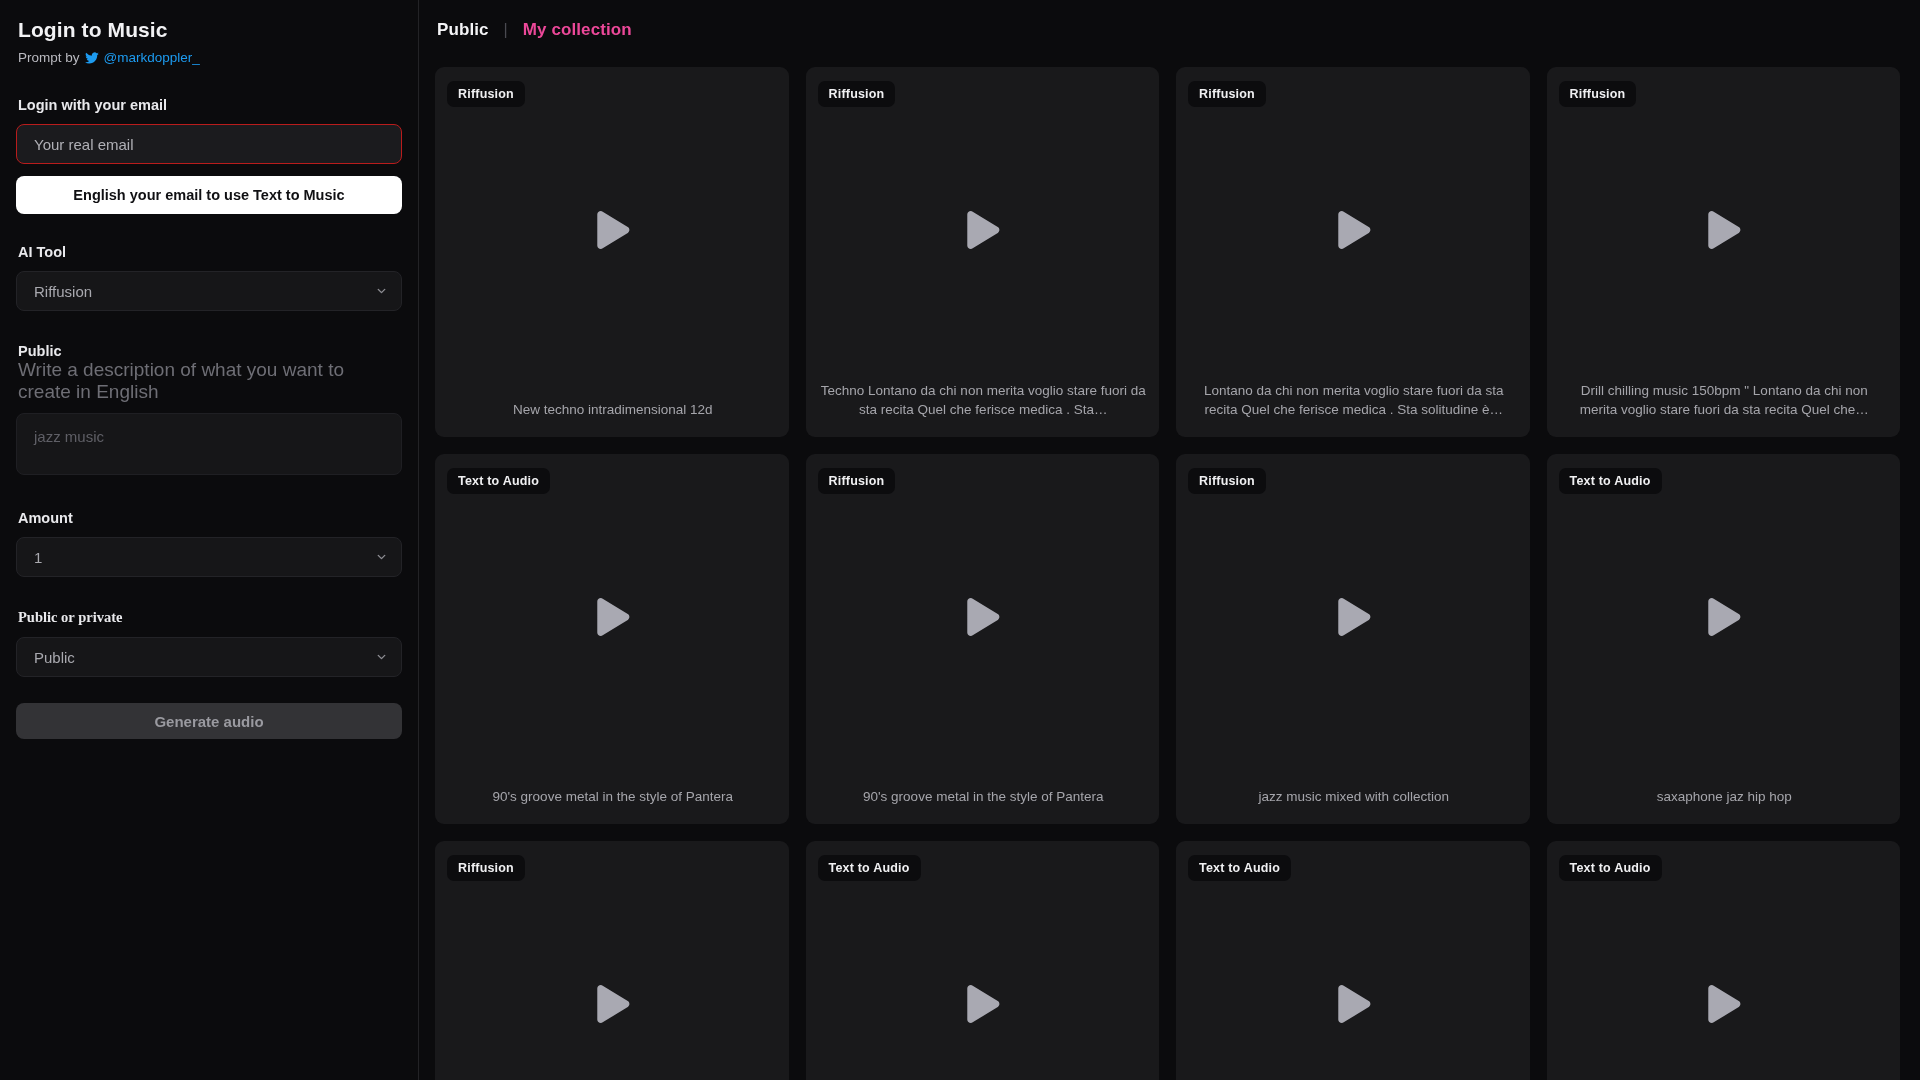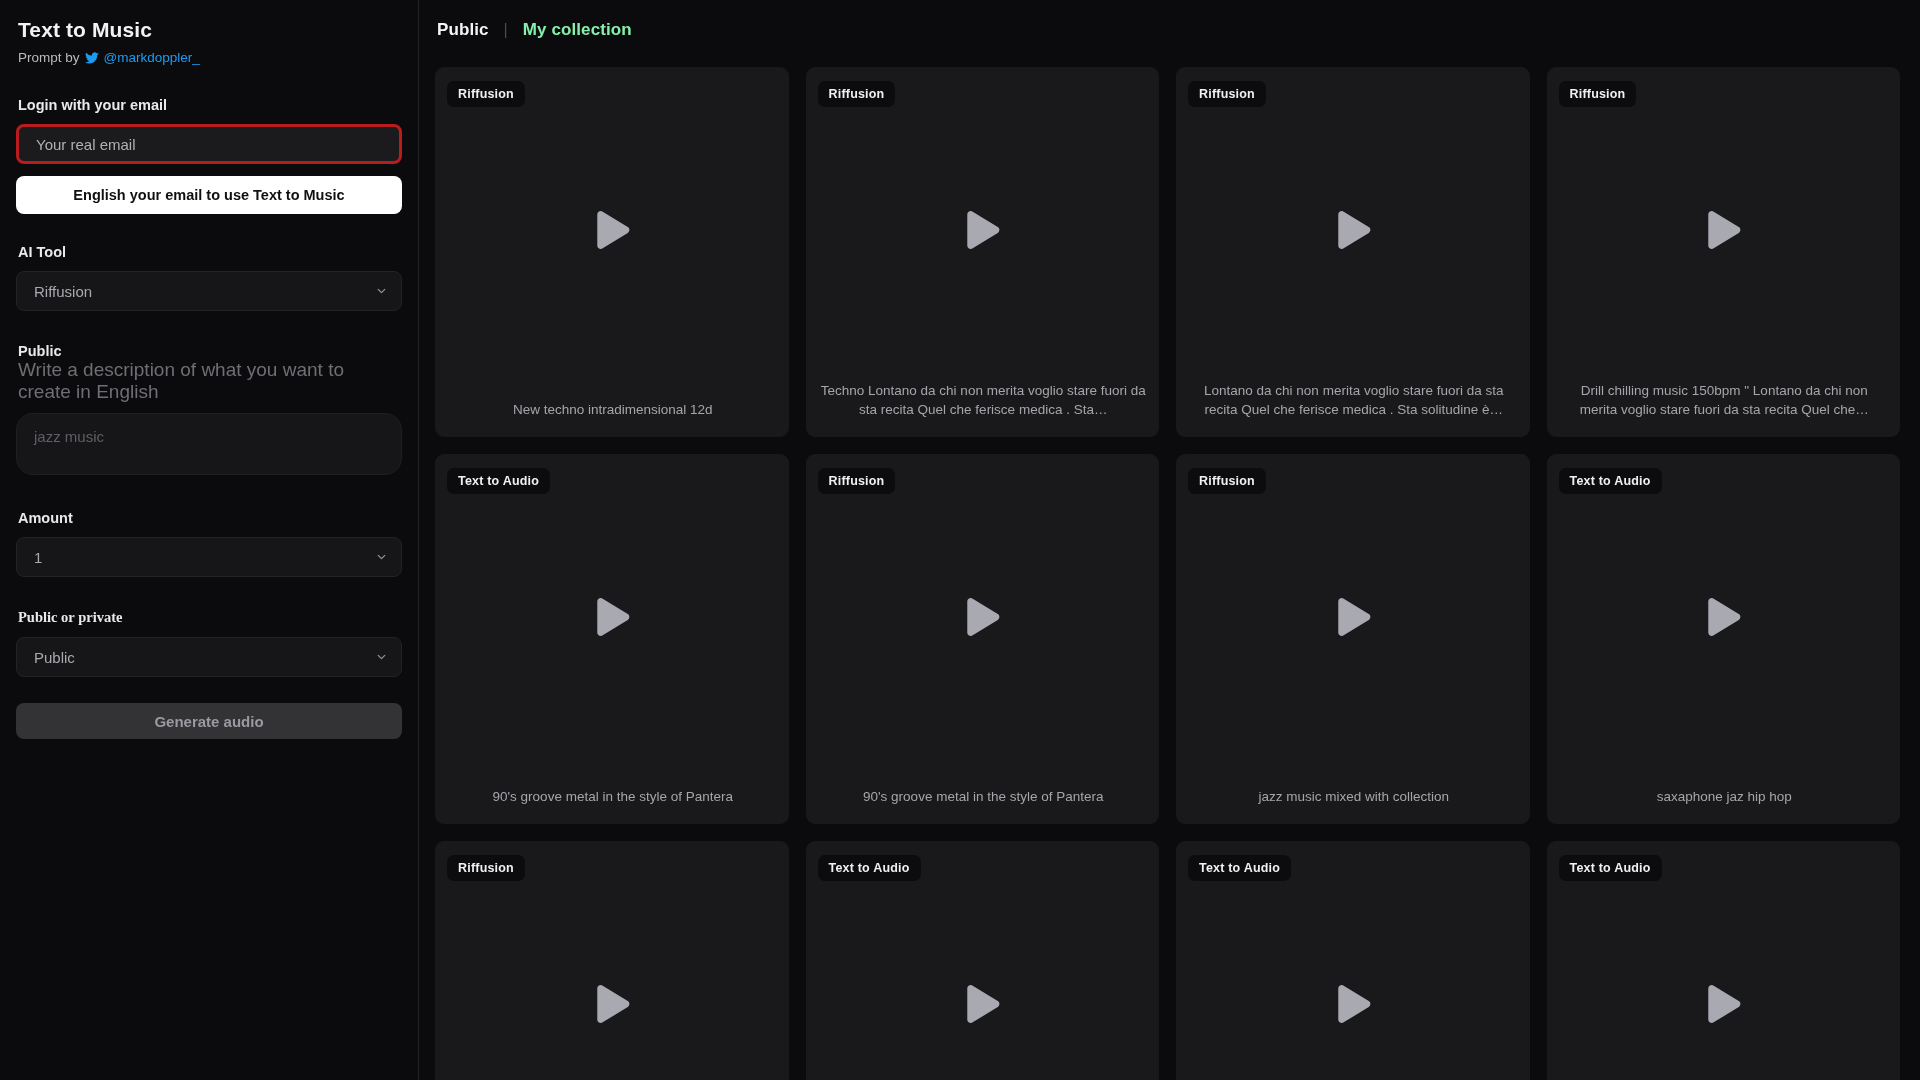--- a/index.html
+++ b/index.html
@@ -56,21 +56,21 @@
     color: #e9e9ec;
     padding: 0 2px;
   }
   .label-login { margin-top: 32px; }
 
   .field {
     width: 100%;
     height: 40px;
     margin-top: 11px;
     background: #1b1b1e;
-    border: 3px solid #b91c1c;
+    border: 1px solid #b91c1c;
     border-radius: 8px;
     color: #b0b0b6;
     font-family: "Liberation Sans", sans-serif;
     font-size: 15px;
     padding: 0 17px;
     outline: none;
     display: flex;
     align-items: center;
   }
   .field::placeholder { color: #b0b0b6; }
@@ -124,21 +124,21 @@
     font-size: 19px;
     color: #6e6e75;
   }
 
   .prompt-area {
     width: 100%;
     height: 62px;
     margin-top: 10px;
     background: #161618;
     border: 1px solid #1f1f23;
-    border-radius: 17px;
+    border-radius: 8px;
     color: #5f5f66;
     font-family: "Liberation Sans", sans-serif;
     font-size: 15px;
     padding: 13px 17px;
     resize: none;
     outline: none;
     line-height: 1.3;
   }
   .prompt-area::placeholder { color: #5f5f66; }
 
@@ -172,21 +172,21 @@
     padding: 0 0 0 2px;
     height: 28px;
   }
   .tab {
     font-size: 17px;
     font-weight: bold;
     cursor: pointer;
     letter-spacing: 0.1px;
   }
   .tab.active { color: #f4f4f6; }
-  .tab.inactive { color: #86efac; text-align: right; }
+  .tab.inactive { color: #ec4899; text-align: right; }
   .tab-sep { color: #4a4a50; font-size: 16px; }
 
   .grid {
     margin-top: 23px;
     display: grid;
     grid-template-columns: repeat(4, 1fr);
     gap: 17px;
   }
 
   .card {
@@ -230,21 +230,21 @@
     font-size: 13.5px;
     line-height: 1.45;
     color: #a5a5ab;
   }
 </style>
 </head>
 <body>
 
 <aside class="sidebar">
 
-  <h1 class="app-title">Text to Music</h1>
+  <h1 class="app-title">Login to Music</h1>
 
   <div class="created-by">
     <span>Prompt by</span>
     <span class="tw-icon">
       <svg width="14" height="14" viewBox="0 0 24 24" aria-hidden="true">
         <path fill="#1d9bf0" d="M23.64 4.57a9.6 9.6 0 0 1-2.75.75 4.78 4.78 0 0 0 2.1-2.64 9.6 9.6 0 0 1-3.04 1.16 4.78 4.78 0 0 0-8.15 4.36A13.57 13.57 0 0 1 1.95 3.2a4.78 4.78 0 0 0 1.48 6.38 4.74 4.74 0 0 1-2.16-.6v.06a4.78 4.78 0 0 0 3.83 4.69 4.8 4.8 0 0 1-2.16.08 4.78 4.78 0 0 0 4.46 3.32A9.59 9.59 0 0 1 0 19.1a13.53 13.53 0 0 0 7.33 2.15c8.8 0 13.61-7.29 13.61-13.61l-.02-.62a9.7 9.7 0 0 0 2.72-2.45z"></path>
       </svg>
     </span>
     <span class="handle">@markdoppler_</span>
   </div>

